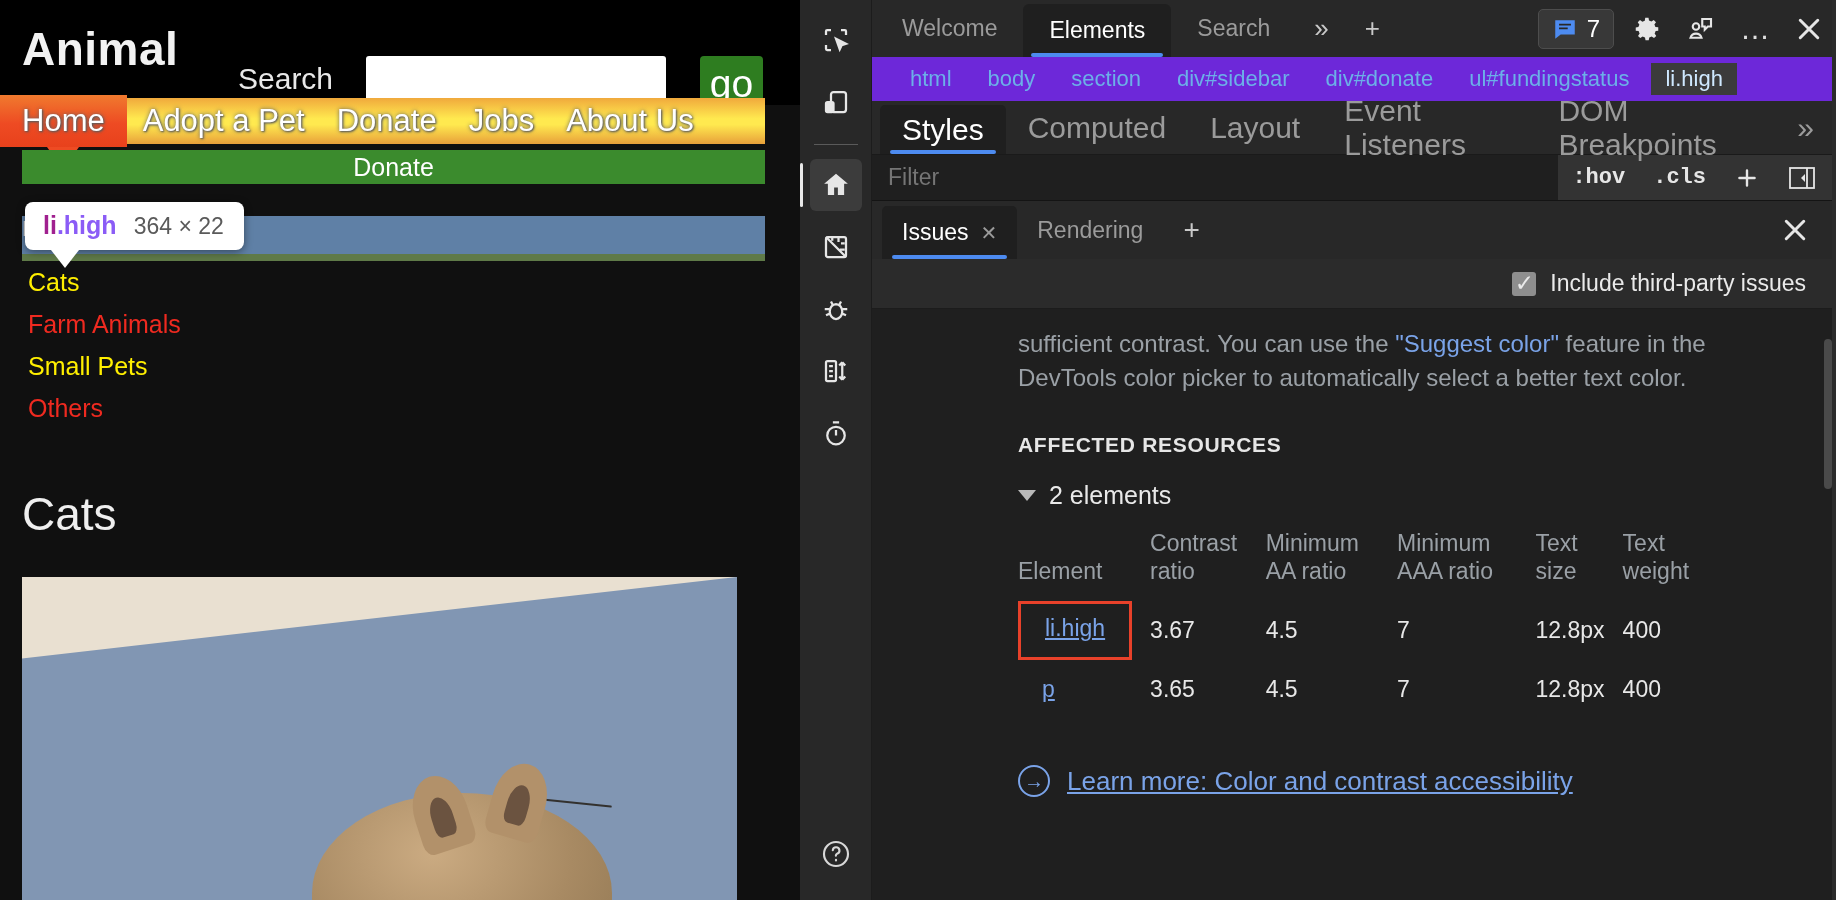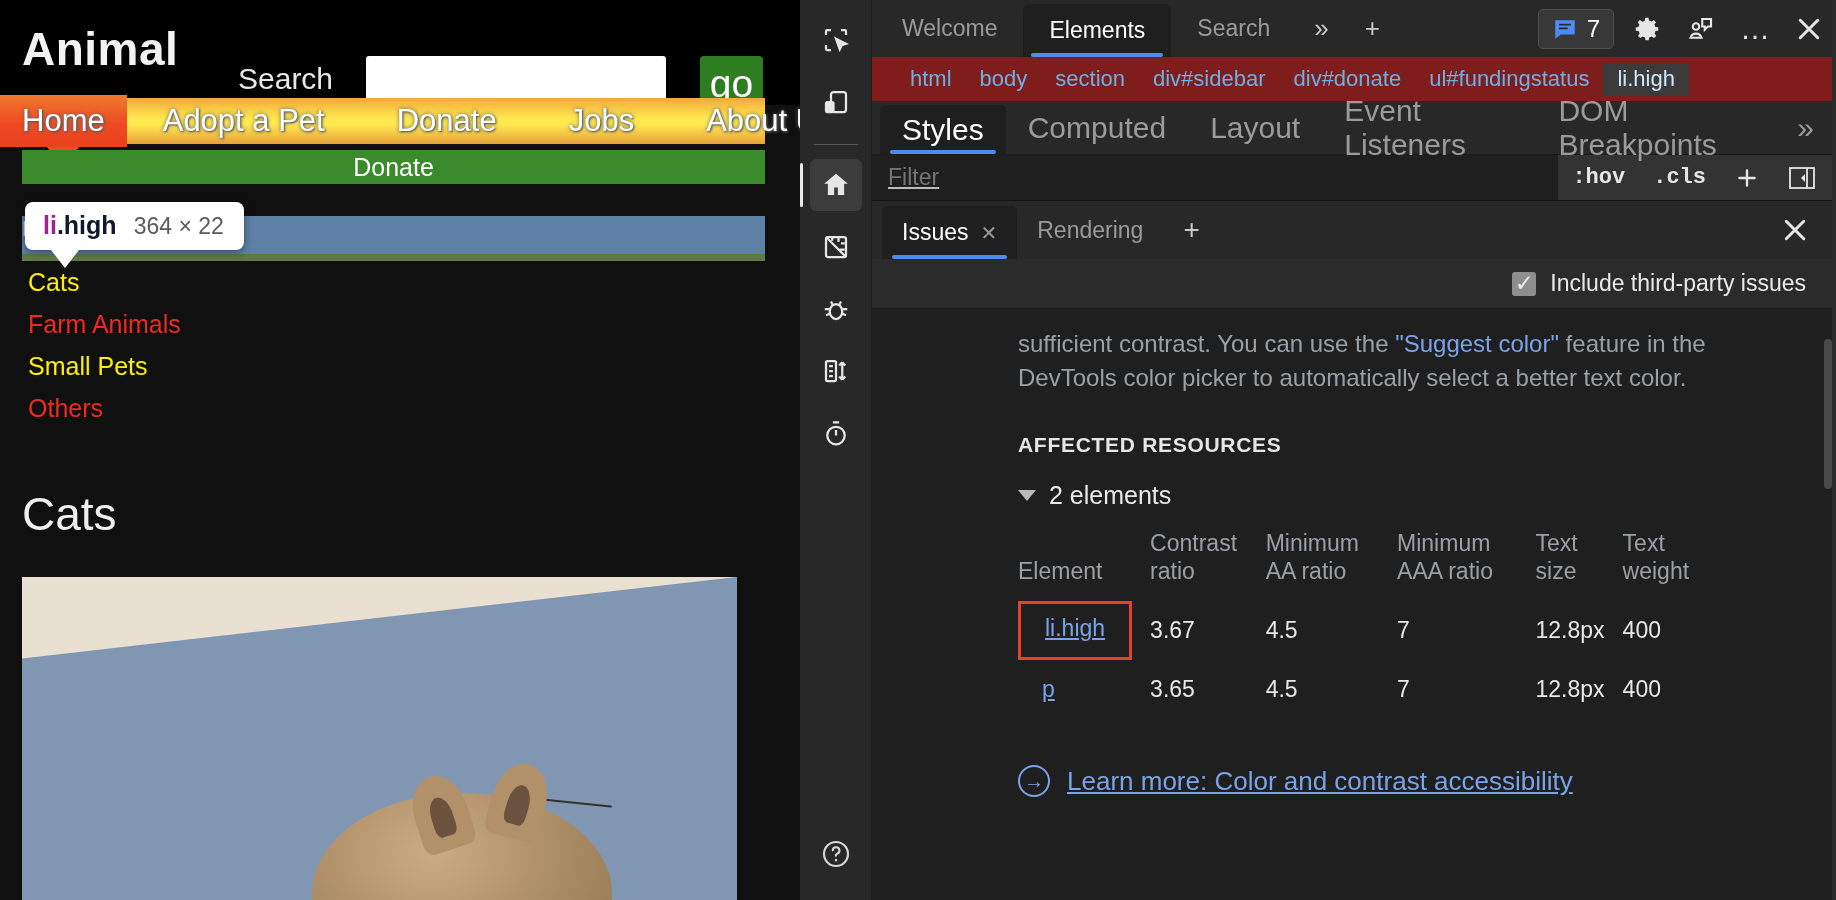--- a/index.html
+++ b/index.html
@@ -12,41 +12,41 @@
   .page { position:relative; width:800px; height:900px; background:#101010; overflow:hidden; flex:0 0 800px; }
 
   .site-header { position:relative; height:105px; background:#000; }
   .site-title { position:absolute; left:22px; top:22px; font-size:46px; color:#f2f2f2; font-weight:700; letter-spacing:.5px; }
   .search-label { position:absolute; left:238px; top:62px; font-size:30px; color:#e8e8e8; }
   .search-input { position:absolute; left:366px; top:56px; width:300px; height:46px; background:#fff; border:0; border-radius:3px; }
   .go-btn { position:absolute; left:700px; top:56px; width:63px; height:55px; background:#2e7d20; color:#fff; border:0; font-size:39px; border-radius:4px; cursor:pointer; }
 
   .navbar { position:absolute; left:0; top:98px; width:765px; height:46px;
             background:linear-gradient(180deg,#f0a93c 0%,#ffe94f 45%,#ffe94f 58%,#e8a03a 100%); display:flex; align-items:center; }
-  .navbar .nav-item { font-size:31px; color:#fff; padding:6px 36px; text-shadow:0 0 4px #666, 1px 1px 2px #555; cursor:pointer; white-space:nowrap; }
+  .navbar .nav-item { font-size:31px; color:#fff; padding:6px 16px; text-shadow:0 0 4px #666, 1px 1px 2px #555; cursor:pointer; white-space:nowrap; }
   .navbar .nav-item.active { background:linear-gradient(180deg,#f07a2e 0%,#ee4b23 55%,#e8411c 100%); position:relative; padding:8px 22px; }
   .navbar .nav-item.active::after { content:""; position:absolute; left:50%; transform:translateX(-50%); top:100%; border-left:16px solid transparent; border-right:16px solid transparent; border-top:22px solid #ee4b23; }
 
   .donate-bar { position:absolute; left:22px; top:150px; width:743px; height:34px; background:#3b8b2d; color:#fff; font-size:25px; text-align:center; line-height:34px; cursor:pointer; }
 
   .sidebar-list { position:absolute; left:22px; top:216px; width:743px; }
   .sb-hidden { position:absolute; left:0; top:0; color:#e8e8e8; font-size:22px; }
   .sb-item { height:42px; display:flex; align-items:center; font-size:25px; padding-left:6px; }
   .sb-item.dogs { background:#5f80a6; color:#9fc6b8; border-bottom:7px solid #5f7a48; height:45px; }
   .sb-item.cats { color:#ffef00; }
   .sb-item.farm { color:#ef2a20; }
   .sb-item.small { color:#ffef00; }
   .sb-item.others { color:#ef2a20; }
 
   .inspect-tip { position:absolute; left:25px; top:202px; background:#fff; border-radius:8px;
                  padding:9px 20px 10px 18px; box-shadow:0 2px 8px rgba(0,0,0,.45); display:flex; align-items:baseline; gap:17px; z-index:30; }
   .inspect-tip::after { content:""; position:absolute; left:26px; top:100%; border-left:14px solid transparent; border-right:14px solid transparent; border-top:18px solid #fff; }
   .tip-tag { font-size:25px; font-weight:700; }
   .tip-tag .t1 { color:#a0208f; }
-  .tip-tag .t2 { color:#0f172a; }
+  .tip-tag .t2 { color:#8b5cf6; }
   .tip-dims { font-size:23px; color:#5a5a5a; }
 
   .page-h1 { position:absolute; left:22px; top:487px; font-size:46px; color:#efefef; font-weight:400; }
   .cat-photo { position:absolute; left:22px; top:577px; width:715px; height:323px; overflow:hidden; }
   .cat-sky { position:absolute; inset:0; background:#e9e0d1; }
   .cat-shadow { position:absolute; left:-40px; top:86px; width:900px; height:360px; background:#8196b3; transform:rotate(-6.5deg); transform-origin:left top; }
   .cat-body { position:absolute; left:290px; top:216px; width:300px; height:200px; border-radius:50% 50% 40% 40%; background:radial-gradient(ellipse at 40% 30%, #cbab82 0%, #a88a63 55%, #8d7450 100%); }
   .cat-ear { position:absolute; width:54px; height:76px; background:#b2916a; border-radius:60% 60% 20% 20%; }
   .cat-ear.l { left:392px; top:198px; transform:rotate(-18deg); }
   .cat-ear.r { left:470px; top:186px; transform:rotate(16deg); }
@@ -70,31 +70,31 @@
   .dt-tabbar { height:57px; display:flex; align-items:stretch; background:#282828; padding-left:4px; }
   .dt-tab { display:flex; align-items:center; padding:6px 26px; font-size:23px; color:#9b9b9b; cursor:pointer; position:relative; }
   .dt-tab.active { background:#1f1f1f; color:#fff; border-radius:6px 6px 0 0; margin:4px 0 0; }
   .dt-tab.active::after { content:""; position:absolute; left:8px; right:8px; bottom:0; height:4px; background:#4d8bf0; border-radius:2px; }
   .dt-tab-icon { display:flex; align-items:center; padding:0 18px; font-size:26px; color:#c9c9c9; cursor:pointer; }
   .tabbar-spacer { flex:1; }
   .issue-badge { display:flex; align-items:center; gap:9px; background:#383838; border:1px solid #4d4d4d; border-radius:5px; padding:5px 13px; margin:auto 6px; cursor:pointer; }
   .issue-badge .count { font-size:24px; color:#fff; }
   .tool-ic { width:54px; display:flex; align-items:center; justify-content:center; cursor:pointer; color:#e0e0e0; }
 
-  .breadcrumb { height:44px; background:#7f1d1d; display:flex; align-items:center; padding-left:24px; gap:0; font-size:22px; overflow:hidden; }
+  .breadcrumb { height:44px; background:#6d28d9; display:flex; align-items:center; padding-left:24px; gap:8px; font-size:22px; overflow:hidden; }
   .crumb { color:#6cb0e8; padding:3px 14px; white-space:nowrap; cursor:pointer; }
   .crumb.sel { background:#3b3b3b; color:#cfe9ff; }
 
   .pane-tabs { height:54px; background:#282828; display:flex; align-items:stretch; padding-left:8px; border-bottom:1px solid #1a1a1a; }
   .pane-tab { display:flex; align-items:center; padding:0 22px; font-size:30px; color:#9b9b9b; cursor:pointer; position:relative; }
   .pane-tab.active { background:#1f1f1f; color:#fff; border-radius:5px 5px 0 0; margin-top:4px; }
   .pane-tab.active::after { content:""; position:absolute; left:10px; right:10px; bottom:0; height:4px; background:#4d8bf0; border-radius:2px; }
 
   .filter-row { height:46px; background:#1f1f1f; display:flex; align-items:center; border-bottom:1px solid #141414; }
-  .filter-input { flex:1; background:transparent; border:0; outline:none; color:#bdbdbd; font-size:23px; padding-left:16px; font-family:"Liberation Sans", sans-serif;text-decoration:underline; }
+  .filter-input { flex:1; background:transparent; border:0; outline:none; color:#bdbdbd; font-size:23px; padding-left:16px; font-family:"Liberation Sans", sans-serif; }
   .filter-tools { display:flex; align-items:center; gap:0; background:#333; height:100%; padding-right:6px; }
   .ft-btn { font-family:"Liberation Mono", monospace; font-size:22px; color:#e6e6e6; padding:0 14px; cursor:pointer; font-weight:700; }
   .ft-ic { padding:0 14px; color:#e6e6e6; cursor:pointer; display:flex; align-items:center; }
 
   .drawer { flex:1; display:flex; flex-direction:column; background:#282828; min-height:0; }
   .drawer-tabs { height:58px; display:flex; align-items:stretch; padding-left:10px; background:#282828; }
   .dw-tab { display:flex; align-items:center; gap:12px; padding:0 20px; font-size:23px; color:#9b9b9b; cursor:pointer; position:relative; }
   .dw-tab.active { background:#1f1f1f; color:#fff; border-radius:5px 5px 0 0; margin:5px 0 0; }
   .dw-tab.active::after { content:""; position:absolute; left:10px; right:10px; bottom:0; height:4px; background:#4d8bf0; border-radius:2px; }
   .dw-close { font-size:22px; color:#9b9b9b; }

